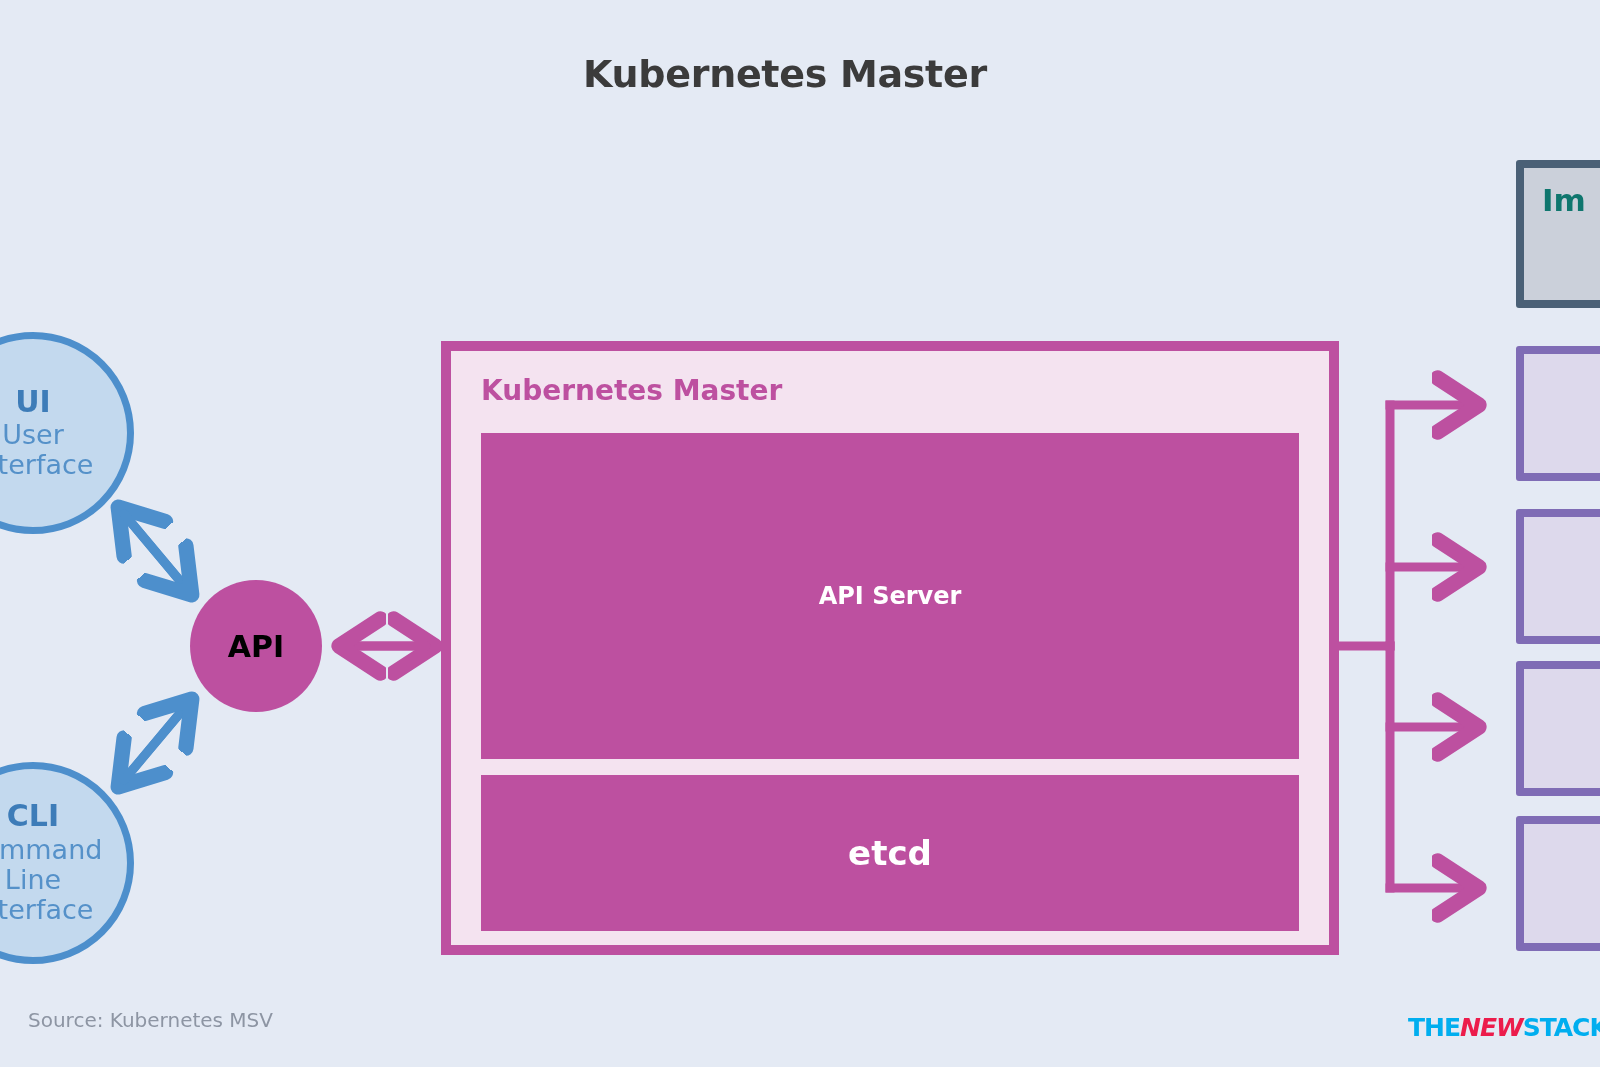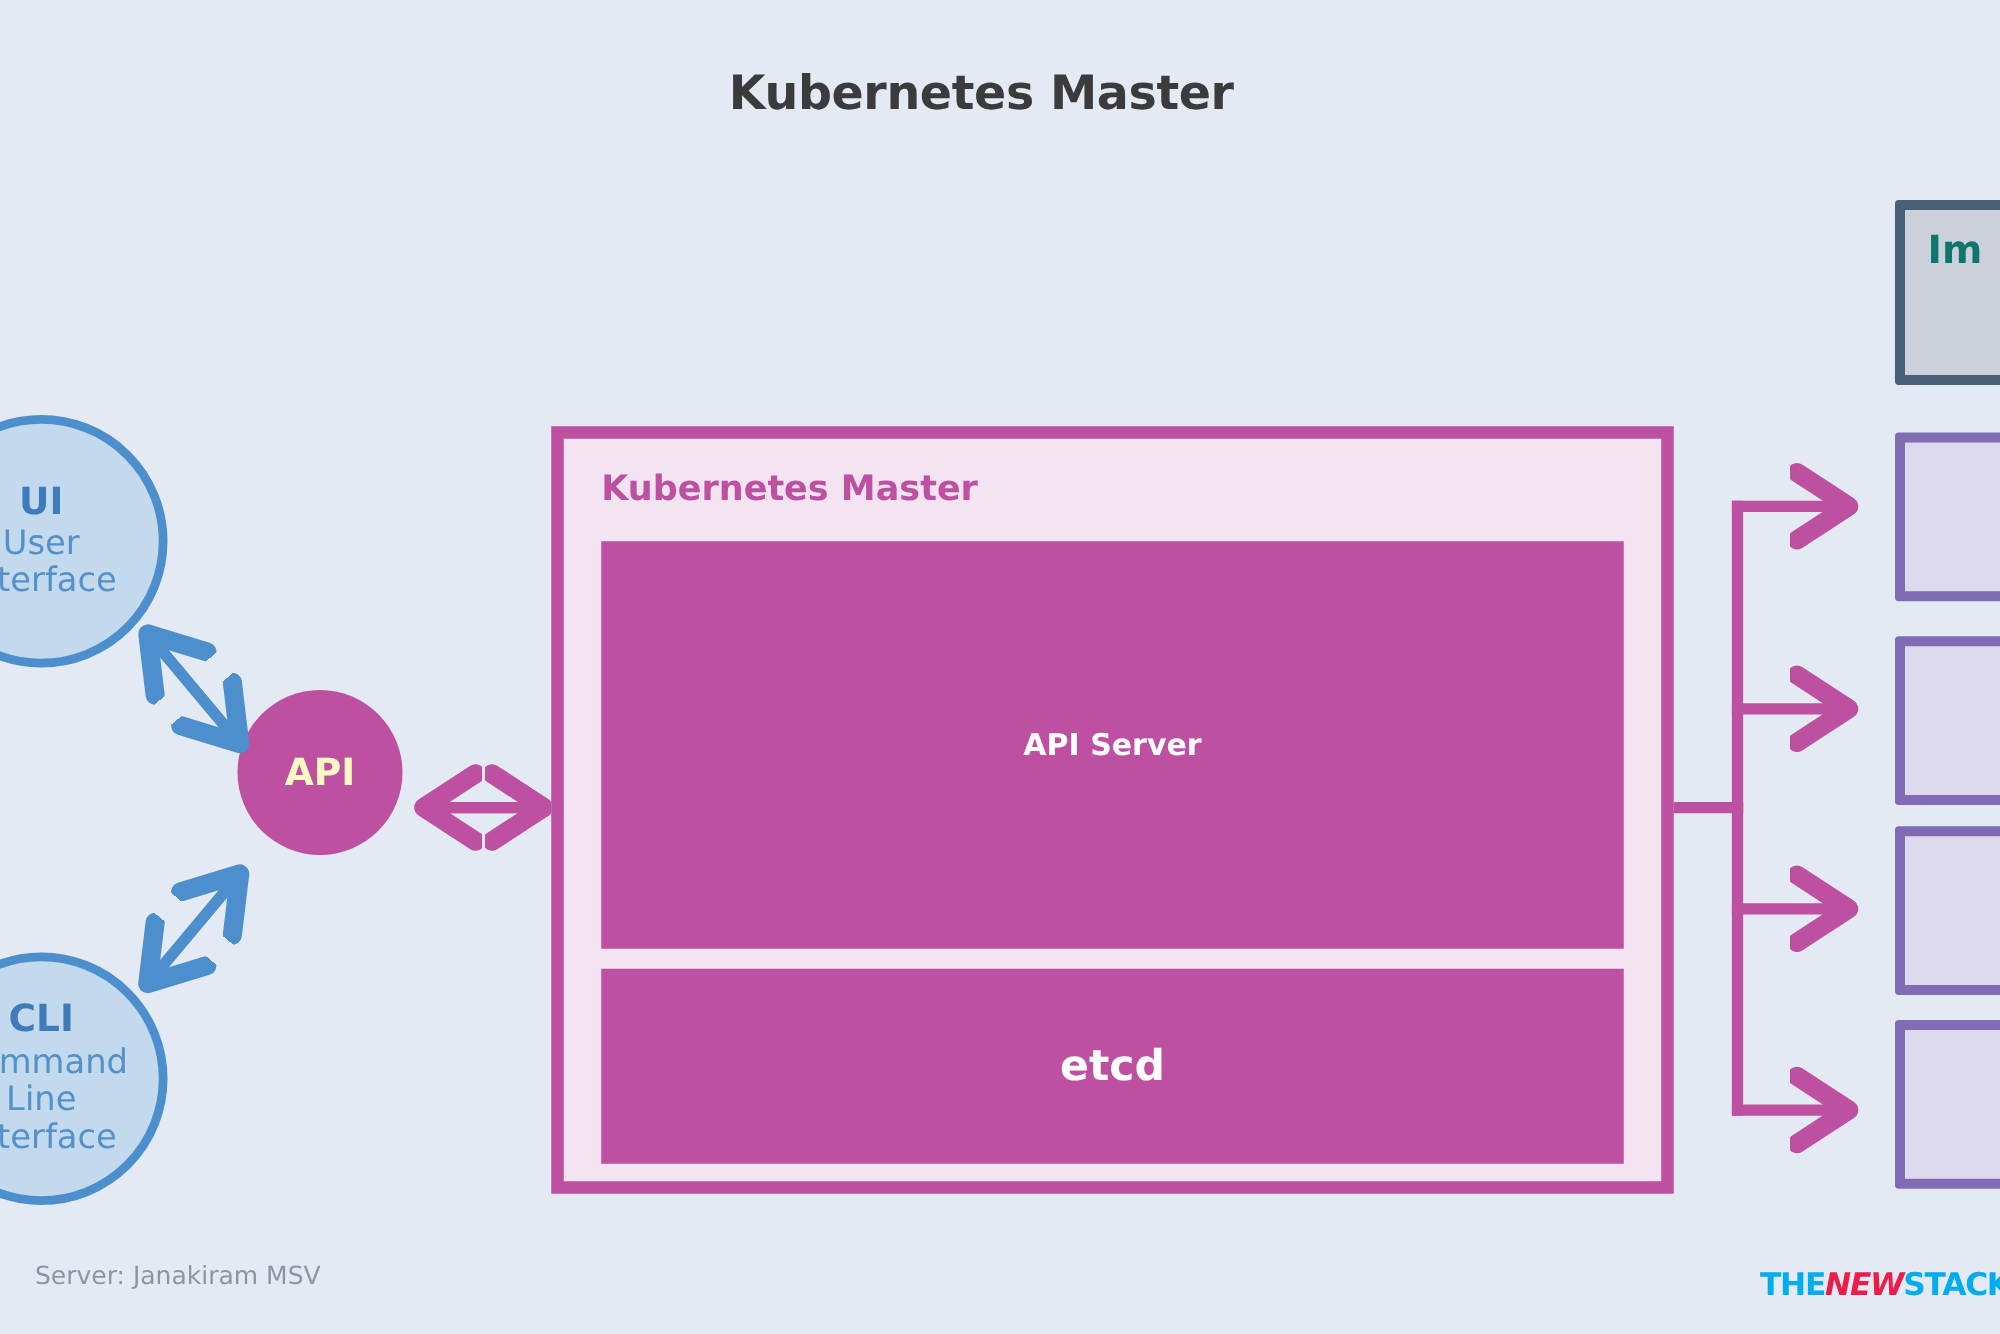--- a/index.html
+++ b/index.html
@@ -72,29 +72,29 @@
     left: -68px;
     top: 762px;
     width: 202px;
     height: 202px;
   }
 
   
   #circle-api {
     position: absolute;
     left: 190px;
-    top: 552px;
+    top: 580px;
     width: 132px;
     height: 132px;
     border-radius: 50%;
     background: #bd50a0;
     display: flex;
     align-items: center;
     justify-content: center;
-    color: #fef9c3;
+    color: #000000;
     font-size: 30px;
     font-weight: bold;
   }
 
   
   #master-box {
     position: absolute;
     left: 441px;
     top: 341px;
     width: 898px;
@@ -283,19 +283,19 @@
 
   <div id="registry-box">
     <div id="registry-label">Im</div>
   </div>
 
   <div class="node-box" id="node-box-1"></div>
   <div class="node-box" id="node-box-2"></div>
   <div class="node-box" id="node-box-3"></div>
   <div class="node-box" id="node-box-4"></div>
 
-  <div id="source-note">Server: Janakiram MSV</div>
+  <div id="source-note">Source: Kubernetes MSV</div>
 
   <div id="tns-logo">
     <span class="seg-the">THE</span><span class="seg-new">NEW</span><span class="seg-stack">STACK</span>
   </div>
 
 </div>
 
 </body></html>

